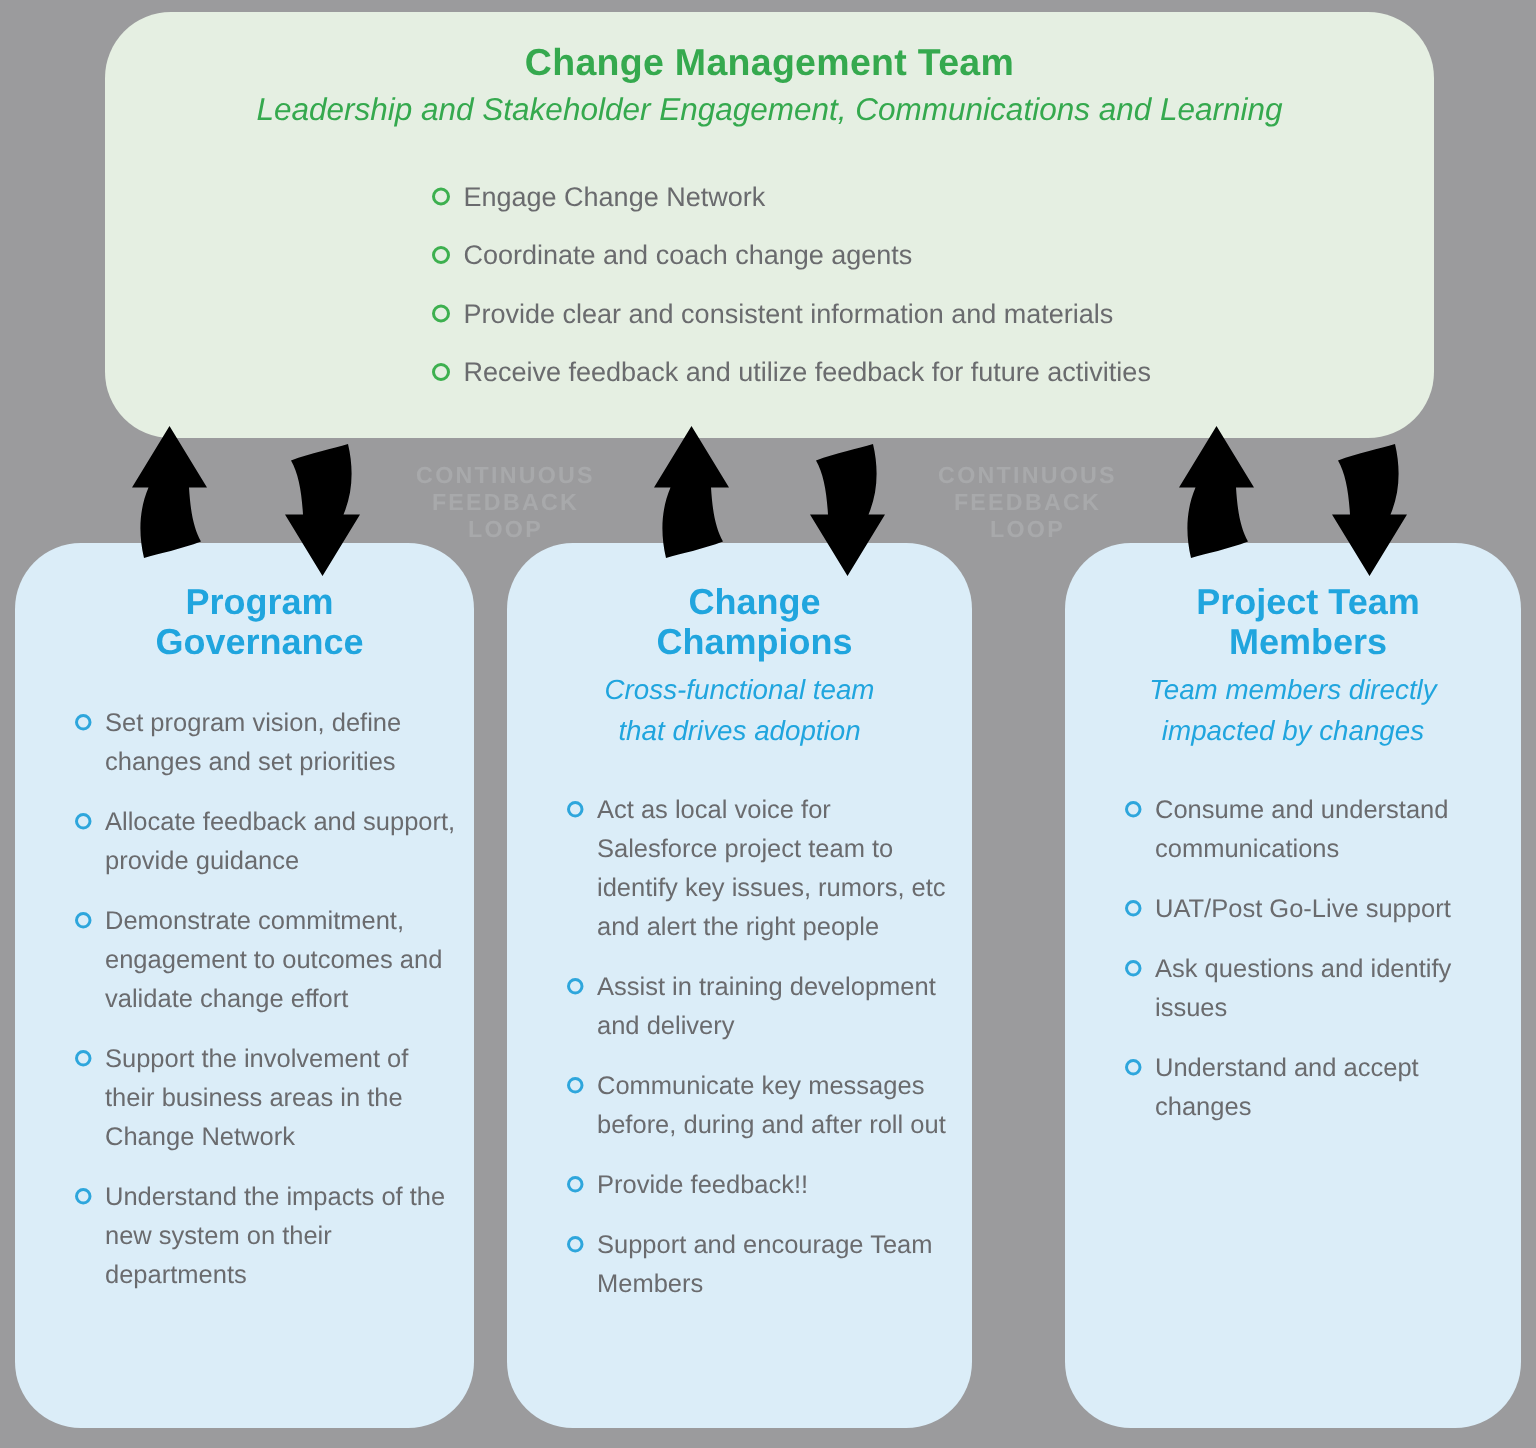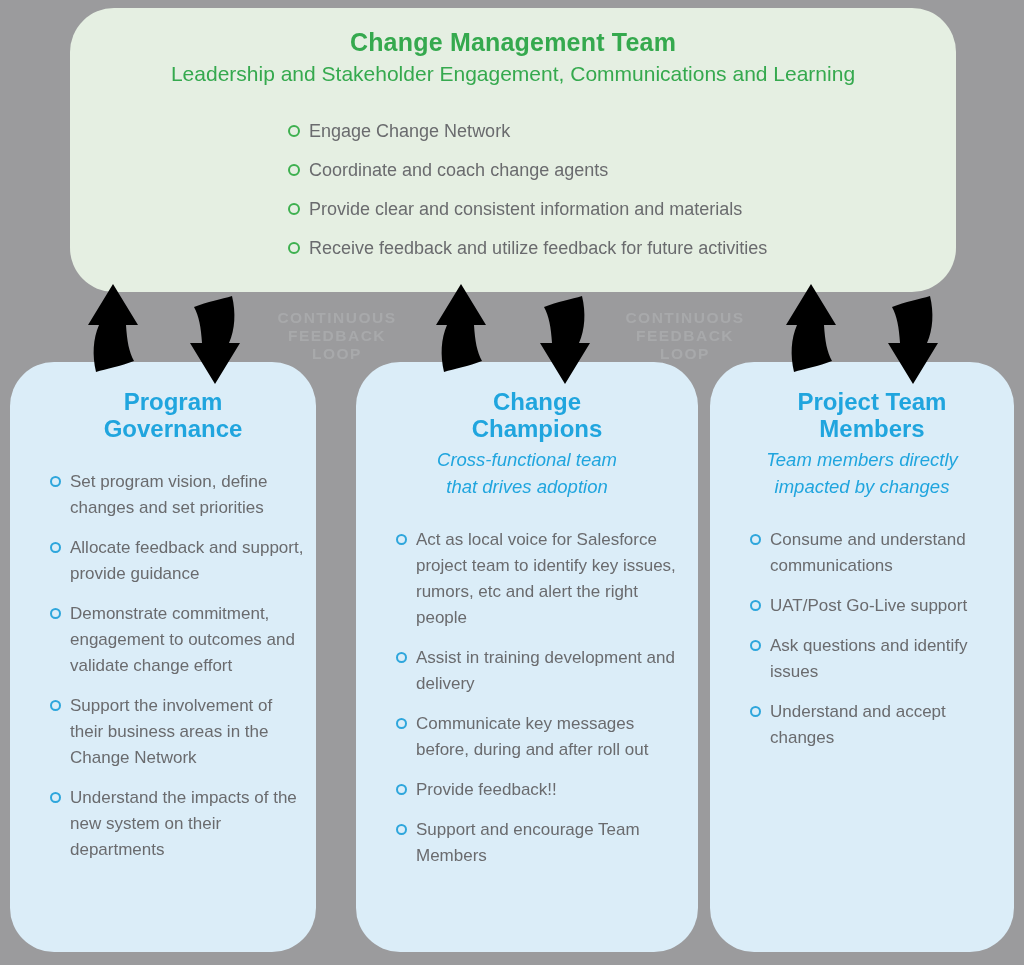--- a/index.html
+++ b/index.html
@@ -18,32 +18,32 @@
     left:70px;top:8px;width:886px;height:284px;
     background:#e5efe2;
     text-align:center;
   }
   .box.col{
     top:362px;height:590px;width:306px;
     background:#dbedf8;
     text-align:center;
   }
   .box.col.c1{left:10px;}
-  .box.col.c2{left:356px;width:342px;}
+  .box.col.c2{left:338px;width:310px;}
   .box.col.c3{left:710px;width:304px;}
 
   
   .top-title{
     margin:20px 0 0 0;
     font-size:25px;font-weight:bold;color:#35a94e;
     letter-spacing:.2px;
   }
   .top-subtitle{
     margin:5px 0 0 0;
-    font-size:21px;font-weight:normal;color:#35a94e;
+    font-size:21px;font-weight:normal;font-style:italic;color:#35a94e;
   }
   ul.blist{list-style:none;margin:0;padding:0;text-align:left;}
   .top ul.blist{margin:33px 0 0 218px;}
   ul.blist li{
     display:flex;align-items:flex-start;
     color:#6a6b6e;
   }
   .top ul.blist li{font-size:18px;line-height:24px;margin-bottom:15px;}
   .dot{
     flex:0 0 auto;display:inline-block;

